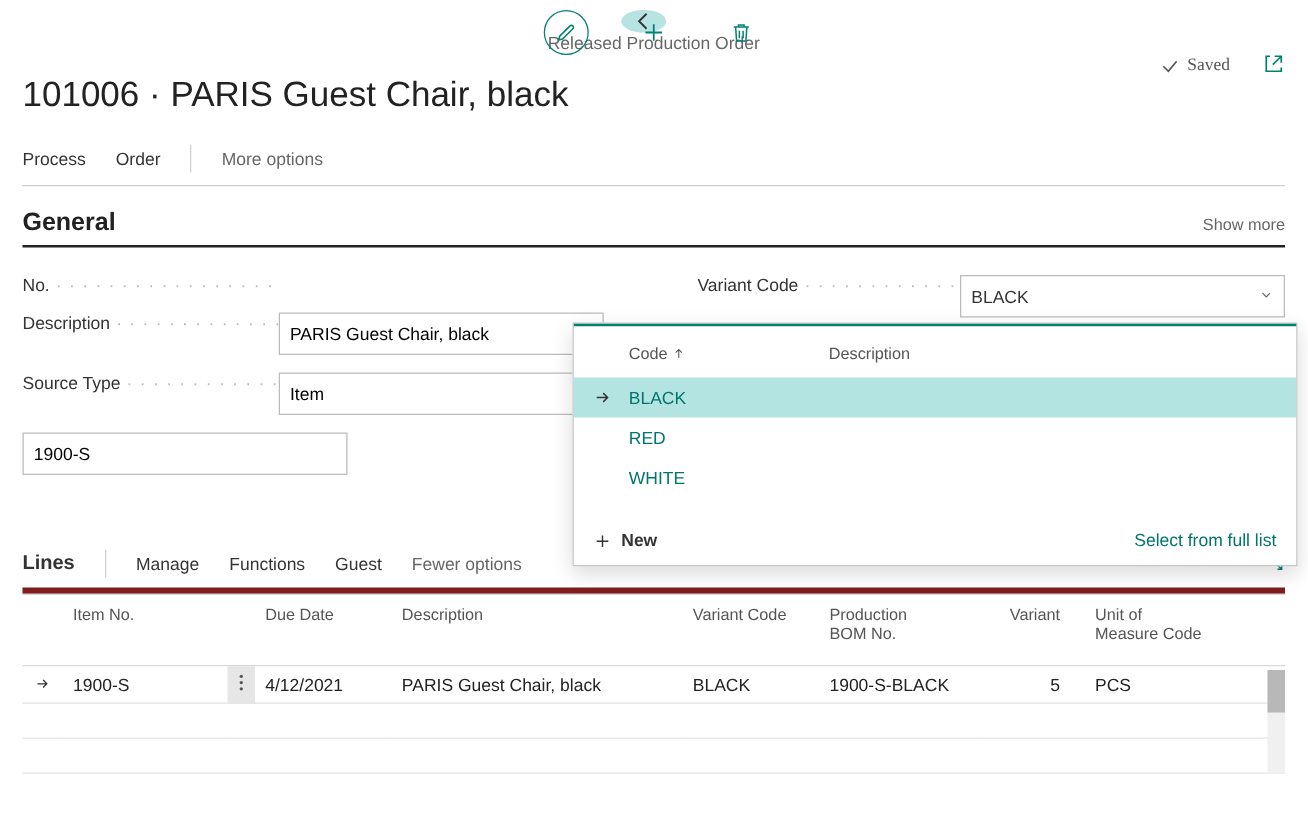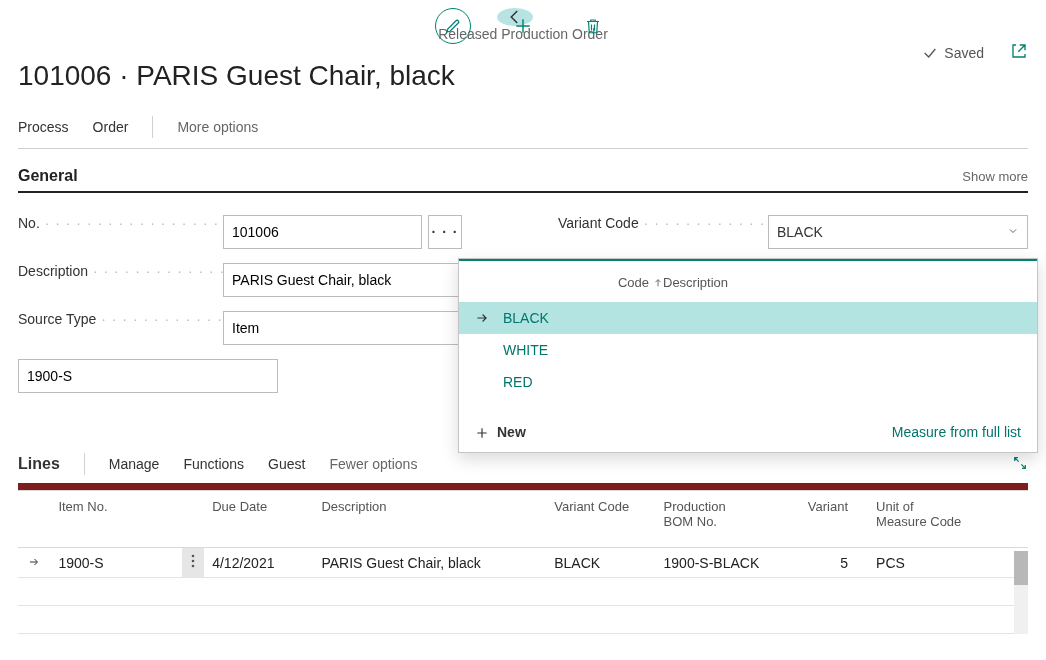--- a/index.html
+++ b/index.html
@@ -8,62 +8,62 @@
 
   
   .topbar { display:flex; align-items:center; height:48px;flex-direction:column; }
   .back-btn { width:36px; height:36px; border-radius:50%; background:#B7E4E2; display:flex; align-items:center; justify-content:center; margin-right:16px; cursor:pointer; }
   .back-btn svg { stroke:#333; }
   .page-type { font-size:14px; color:#666; flex-grow:0; }
   .toolbar-center { position:absolute; left:50%; transform:translateX(-50%); display:flex; align-items:center; gap:34px; }
   .tool-icon { width:36px; height:36px; display:flex; align-items:center; justify-content:center; cursor:pointer; color:#008272; }
   .tool-icon.edit { border:1.5px solid #008272; border-radius:50%; }
   .toolbar-right { margin-left:auto; display:flex; align-items:center; gap:26px; }
-  .saved { display:flex; align-items:flex-end; gap:6px; color:#555; }
+  .saved { display:flex; align-items:flex-end; gap:6px; color:#555;font-family:Liberation Serif, serif; }
   .pop-icon { color:#008272; cursor:pointer; }
 
   
   .page-title { font-size:28px; font-weight:400; color:#222; margin:4px 0 18px 0; }
 
   
   .menubar { display:flex; align-items:center; gap:24px; border-bottom:1px solid #d0d0d0; padding:6px 0 10px 0;}
   .menubar .item { color:#333; cursor:pointer; }
   .menubar .sep { width:1px; height:22px; background:#d0d0d0; }
   .menubar .more { color:#666; }
 
   
   .section-header { display:flex; align-items:baseline; justify-content:space-between; border-bottom:2px solid #222; margin-top:18px; padding-bottom:6px;}
-  .section-header h2 { margin:0; font-size:16px; font-weight:600; color:#222; }
+  .section-header h2 { margin:0; font-size:20px; font-weight:600; color:#222; }
   .show-more { color:#666; font-size:13px; cursor:pointer; }
   .field-row { display:flex; align-items:flex-start; }
   .field-label { width:205px; color:#333; position:relative; overflow:hidden; white-space:nowrap; }
   .field-label::after { content:" · · · · · · · · · · · · · · · · · · · · · · · · · · · · ·"; color:#bbb; letter-spacing:1px; }
   .input-group { display:flex; }
   .text-input { border:1px solid #bbb; padding:6px 8px; height:34px; font-size:14px; background:#fff; }
   .ellipsis-btn { width:34px; height:34px; border:1px solid #bbb; margin-left:6px; display:flex; align-items:center; justify-content:center; cursor:pointer; background:#fff; font-weight:bold; letter-spacing:1px;}
   .variant-input { border:1px solid #bbb; height:34px; width:260px; display:flex; align-items:center; justify-content:space-between; padding:0 8px; background:#fff; cursor:pointer;}
   .chev { color:#666; }
 
   
   .dropdown { position:absolute; left:458px; top:258px; width:580px; background:#fff; border:1px solid #c5c5c5; box-shadow:0 6px 16px rgba(0,0,0,.15); z-index:20; }
   .dropdown-inner { border-top:2px solid #008272; }
   .dd-head { display:flex; padding:14px 0 12px 44px; color:#555; font-size:13px;}
-  .dd-head .col-code { width:160px; display:flex; align-items:center; gap:4px;justify-content:flex-end;}
+  .dd-head .col-code { width:160px; display:flex; align-items:center; gap:4px;}
   .dd-row { display:flex; align-items:center; height:32px; padding-left:16px; cursor:pointer; }
   .dd-row .arrow { width:28px; color:#333; display:flex; align-items:center; }
   .dd-row .code { width:160px; color:#00756c; }
   .dd-row.sel { background:#B4E4E1; }
   .dd-foot { display:flex; align-items:center; justify-content:space-between; padding:12px 16px; border-top:0; margin-top:14px;}
   .dd-foot .new { display:flex; align-items:flex-end; gap:8px; cursor:pointer; color:#333;font-weight:bold;}
   .dd-foot .new svg { stroke:#333;}
   .dd-foot .full { color:#00756c; cursor:pointer; }
 
   
   .lines-wrap { margin-top:52px; }
-  .lines-bar { display:flex; align-items:center; border-bottom:7px solid #7f1d1d; padding:8px 0; gap:24px;}
+  .lines-bar { display:flex; align-items:center; border-bottom:5px solid #7f1d1d; padding:8px 0; gap:24px;}
   .lines-bar .title { font-size:16px; font-weight:600; }
   .lines-bar .sep2 { width:1px; height:22px; background:#d0d0d0; }
   .lines-bar .act { cursor:pointer; color:#333;}
   .lines-bar .fewer { color:#666; }
   .lines-bar .expand { margin-left:auto; color:#008272; cursor:pointer;}
 
   
   .grid { border-top:1px solid #d9d9d9; margin-top:0px; position:relative; }
   .grid table { width:100%; border-collapse:collapse; table-layout:fixed;}
   .grid th { text-align:left; font-weight:400; color:#555; font-size:13px; padding:8px 8px 18px 8px; border-bottom:1px solid #d9d9d9; vertical-align:top;}
@@ -136,24 +136,20 @@
   <div class="section-header">
     <h2>General</h2>
     <span class="show-more">Show more</span>
   </div>
 
   <div style="display:flex; margin-top:22px;">
 
     <div style="width:538px;">
       <div class="field-row">
         <span class="field-label">No.</span>
-        <div class="input-group">
-          <input class="text-input" value="101006" style="">
-          <div class="ellipsis-btn">· · ·</div>
-        </div>
       </div>
       <div class="field-row" style="margin-top:14px;">
         <span class="field-label">Description</span>
         <input class="text-input" style="width: 260px;" value="PARIS Guest Chair, black">
       </div>
       <div class="field-row" style="margin-top:14px;">
         <span class="field-label">Source Type</span>
         <input class="text-input" style="width: 260px;" value="Item">
       </div>
       <div class="field-row" style="margin-top:14px;">
@@ -192,37 +188,37 @@
             <span class="arrow">
               <svg width="14" height="14" viewBox="0 0 24 24" fill="none" stroke="#333" stroke-width="2">
                 <path d="M4 12 H18 M13 6 L19 12 L13 18"></path>
               </svg>
             </span>
             <span class="code">BLACK</span>
             <span></span>
           </div>
           <div class="dd-row">
             <span class="arrow"></span>
-            <span class="code">WHITE</span>
+            <span class="code">RED</span>
             <span></span>
           </div>
           <div class="dd-row">
             <span class="arrow"></span>
-            <span class="code">RED</span>
+            <span class="code">WHITE</span>
             <span></span>
           </div>
         </div>
       <div class="dd-foot">
         <div class="new">
           <svg width="14" height="14" viewBox="0 0 24 24" fill="none" stroke="#333" stroke-width="2">
               <path d="M12 4 V20 M4 12 H20"></path>
             </svg>
           <span>New</span>
         </div>
-        <div class="full">Measure from full list</div>
+        <div class="full">Select from full list</div>
       </div>
     </div>
   </div>
 
   <div class="lines-wrap">
     <div class="lines-bar">
       <span class="title">Lines</span>
       <span class="sep2"></span>
       <span class="act">Manage</span>
       <span class="act">Functions</span>

